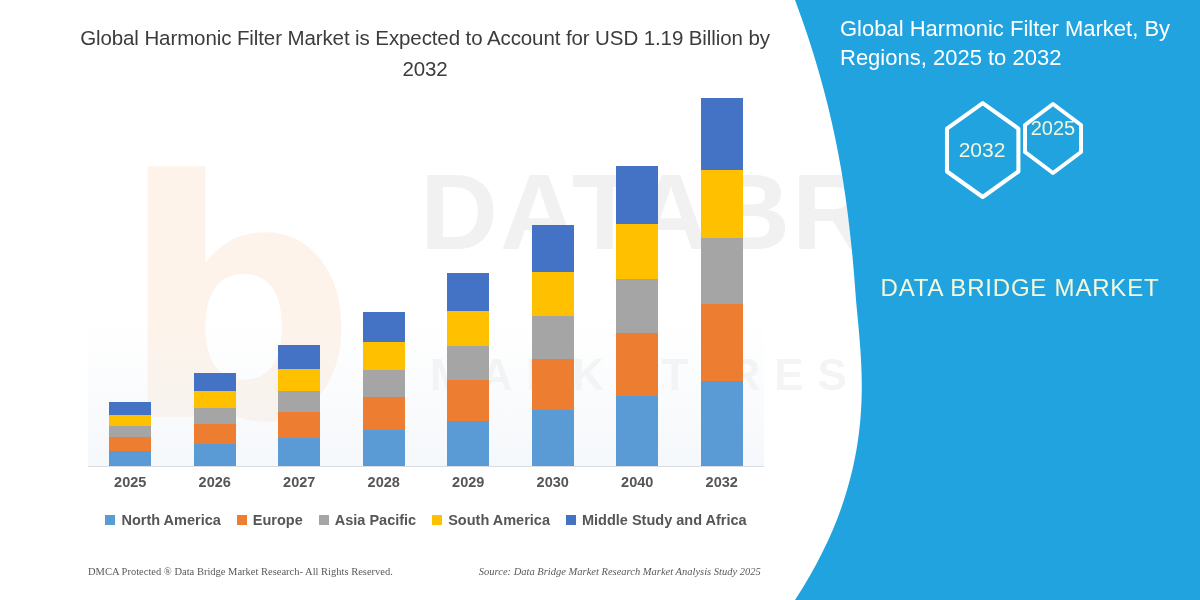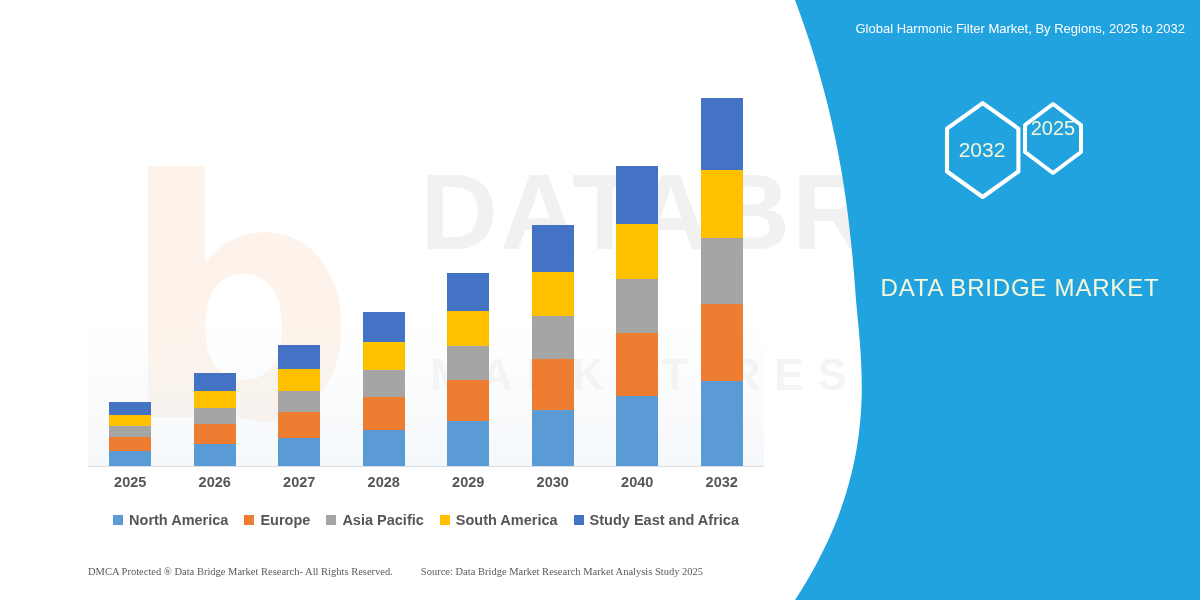--- a/index.html
+++ b/index.html
@@ -84,29 +84,29 @@
   .lg-item { display: flex; align-items: center; gap: 6px; }
   .lg-swatch { width: 10px; height: 10px; display: block; }
   .lg-label { font-size: 14.5px; font-weight: 700; color: #565656; white-space: nowrap; }
 
   .footer {
     position: absolute; left: 88px; top: 566px; width: 690px;
     display: flex; z-index: 3;
   }
   .ft-left { font-family: "Liberation Serif", serif; font-size: 10.5px; color: #5a5a5a; white-space: nowrap; }
   .ft-right { font-family: "Liberation Serif", serif; font-size: 10.5px; color: #5a5a5a;
-              white-space: nowrap; margin-left: 28px; }
+              white-space: nowrap; margin-left: 86px; font-style: italic; }
 
   
   .right-side { position: absolute; left: 800px; top: 0; width: 400px; height: 600px; z-index: 3; }
 
   .panel-title {
     position: absolute; left: 40px; top: 14px; width: 345px;
-    text-align: right; color: #ffffff;
-    font-size: 13px; line-height: 29px; font-weight: 400;
+    text-align: left; color: #ffffff;
+    font-size: 22px; line-height: 29px; font-weight: 400;
   }
 
   .hexwrap { position: absolute; left: 0; top: 95px; width: 400px; height: 150px; }
   .hexwrap svg { display: block; }
   .hex-label { fill: #f4f7d9; font-size: 21px; font-weight: 400;
                font-family: "Liberation Sans", sans-serif; text-anchor: middle; }
   .hex-label.small { font-size: 20px; }
 
   .brand {
     position: absolute; left: 60px; top: 272px; width: 320px;
@@ -125,20 +125,21 @@
 <div id="root">
 
   <div class="left-side">
 
     <div class="watermark">
       <div class="wm-b">b</div>
       <div class="wm-text">DATABRIDGE</div>
       <div class="wm-sub">MARKET RESEARCH</div>
     </div>
 
+    <div class="chart-title">Global Harmonic Filter Market is Expected to Account for USD 1.19 Billion by 2032</div>
 
     <div class="plot"></div>
     <div class="axis-line"></div>
 
     <div class="bars" id="bars">
         <div class="bar-col">
           <div class="bar">
             <div class="seg" style="height: 15px; background: rgb(91, 155, 213);"></div>
             <div class="seg" style="height: 14px; background: rgb(237, 125, 49);"></div>
             <div class="seg" style="height: 11px; background: rgb(165, 165, 165);"></div>
@@ -234,21 +235,21 @@
         <div class="lg-item">
           <span class="lg-swatch" style="background: rgb(165, 165, 165);"></span>
           <span class="lg-label">Asia Pacific</span>
         </div>
         <div class="lg-item">
           <span class="lg-swatch" style="background: rgb(255, 192, 0);"></span>
           <span class="lg-label">South America</span>
         </div>
         <div class="lg-item">
           <span class="lg-swatch" style="background: rgb(68, 114, 196);"></span>
-          <span class="lg-label">Study East and Africa</span>
+          <span class="lg-label">Middle Study and Africa</span>
         </div>
       </div>
 
     <div class="footer">
       <div class="ft-left">DMCA Protected ® Data Bridge Market Research- All Rights Reserved.</div>
       <div class="ft-right">Source: Data Bridge Market Research  Market Analysis Study 2025</div>
     </div>
   </div>
 
   <div class="blue-panel">

